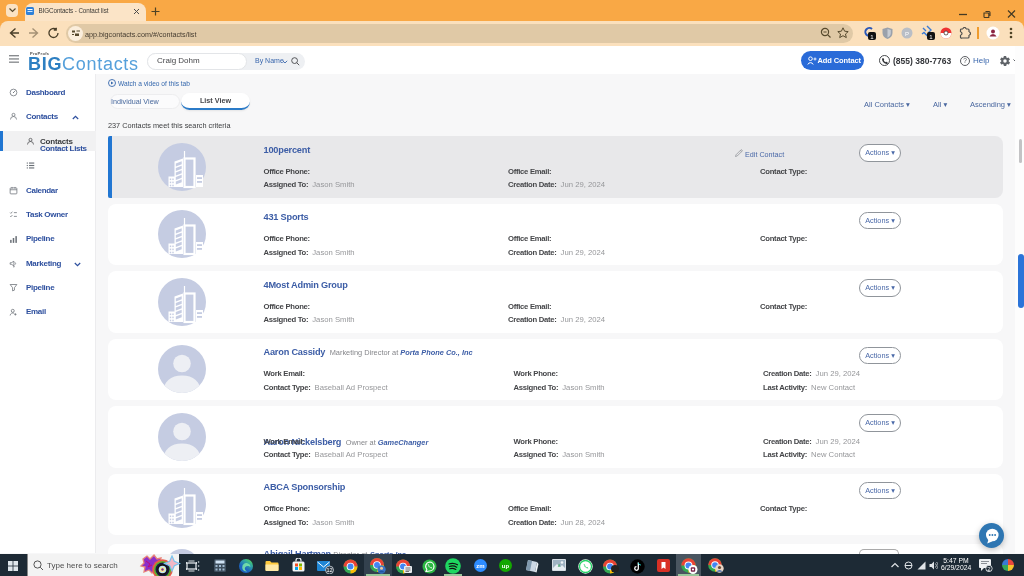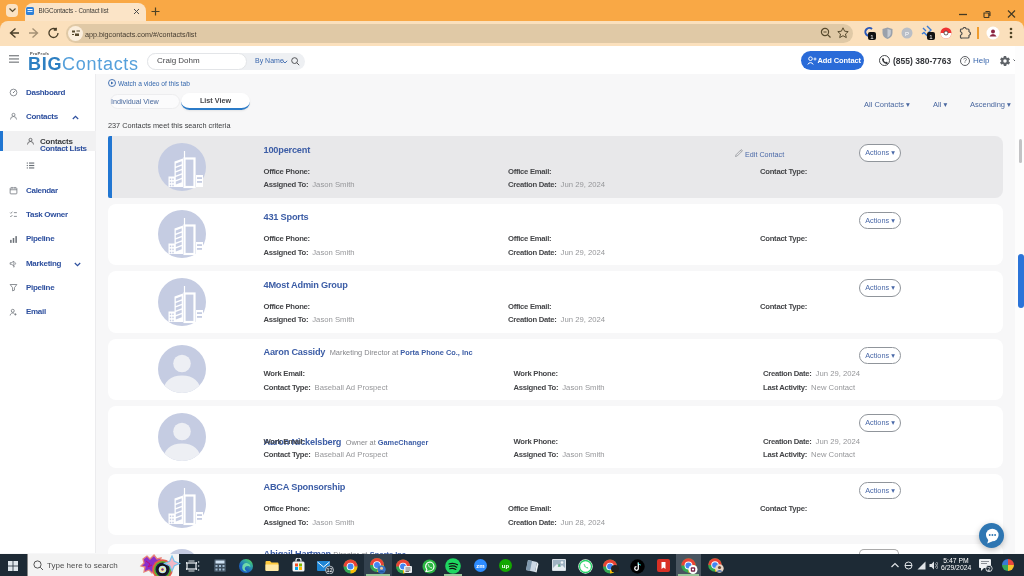--- a/index.html
+++ b/index.html
@@ -41,21 +41,21 @@
 #tab2 { left:181px; top:92.5px; width:69px; height:17px; background:#fff; border-radius:9px; border-bottom:2px solid #2b7bc8; font-size:7.2px; color:#45464a; font-weight:bold; text-align:center; line-height:15px; box-shadow:0 1px 2px rgba(0,0,0,0.08); }
 #filters { top:100px; font-size:7.5px; color:#49679f; }
 #count { left:108px; top:120.5px; font-size:7.3px; color:#3f4042; }
 
 .card { position:absolute; left:108px; width:895px; height:61.5px; background:#fff; border-radius:8px; }
 .cardsel { background:#e8e8ea; border-radius:0 8px 8px 0; }
 .selbar { position:absolute; left:108px; width:3.5px; height:61.5px; background:#2176d2; border-radius:2px 0 0 2px; }
 .avatar { position:absolute; left:158px; width:48px; height:48px; }
 .cname { position:absolute; left:263.5px; font-size:9.2px; font-weight:bold; letter-spacing:-0.2px; color:#3c5da6; }
 .ctitle { font-size:7.4px; font-weight:normal; letter-spacing:0; color:#85868a; }
-.clink { font-size:7.4px; color:#3c5da6; font-weight:bold; letter-spacing:0; }
+.clink { font-size:7.4px; color:#3c5da6; font-weight:bold; letter-spacing:0;font-style:italic; }
 .lbl { position:absolute; font-size:7.7px; font-weight:bold; letter-spacing:-0.28px; color:#454649;text-align:center; }
 .val { font-weight:normal; color:#96979a; letter-spacing:0; }
 .actions { position:absolute; left:859px; width:42px; height:17.5px; background:#fff; border:1px solid #90959b; border-radius:9px; font-size:7.3px; color:#4a69a8; text-align:center; line-height:16px; }
 
 
 #sbtrack { left:1015px; top:46px; width:9px; height:507px; background:#fdfdfd; }
 #sbthumb1 { left:1019px; top:139px; width:3px; height:24px; background:#c3c3c5; border-radius:1.5px; }
 #sbthumb2 { left:1017.5px; top:254px; width:6.5px; height:54px; background:#2b74d9; border-radius:3.5px; }
 
 

